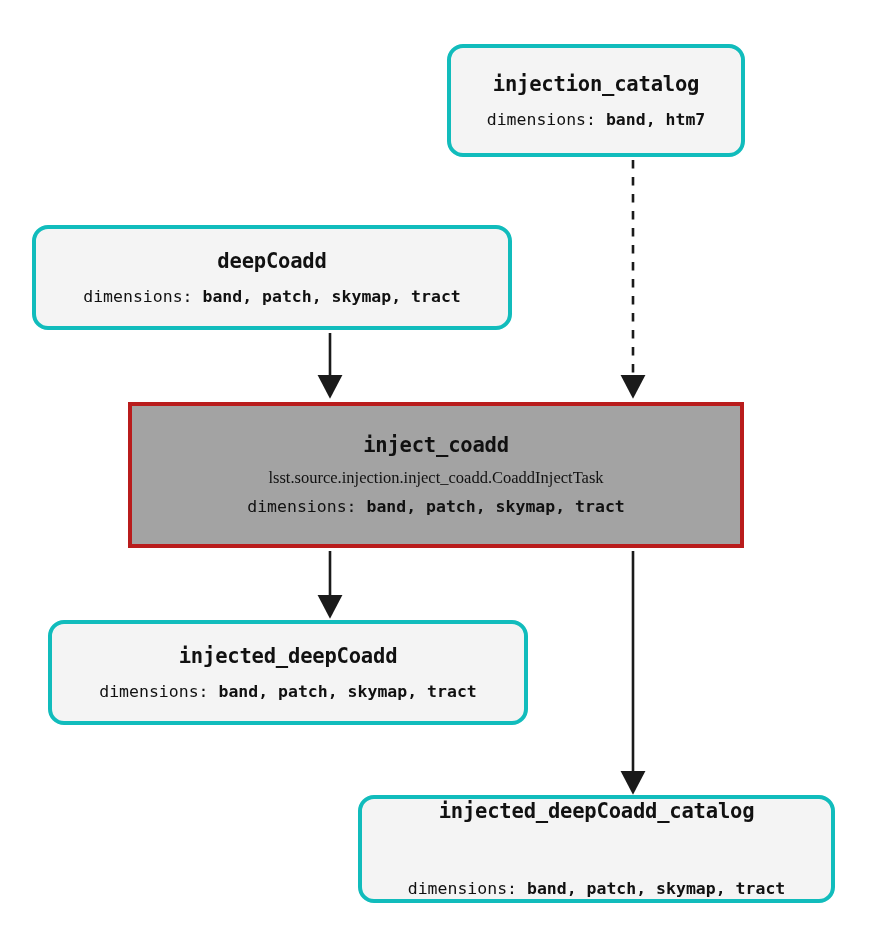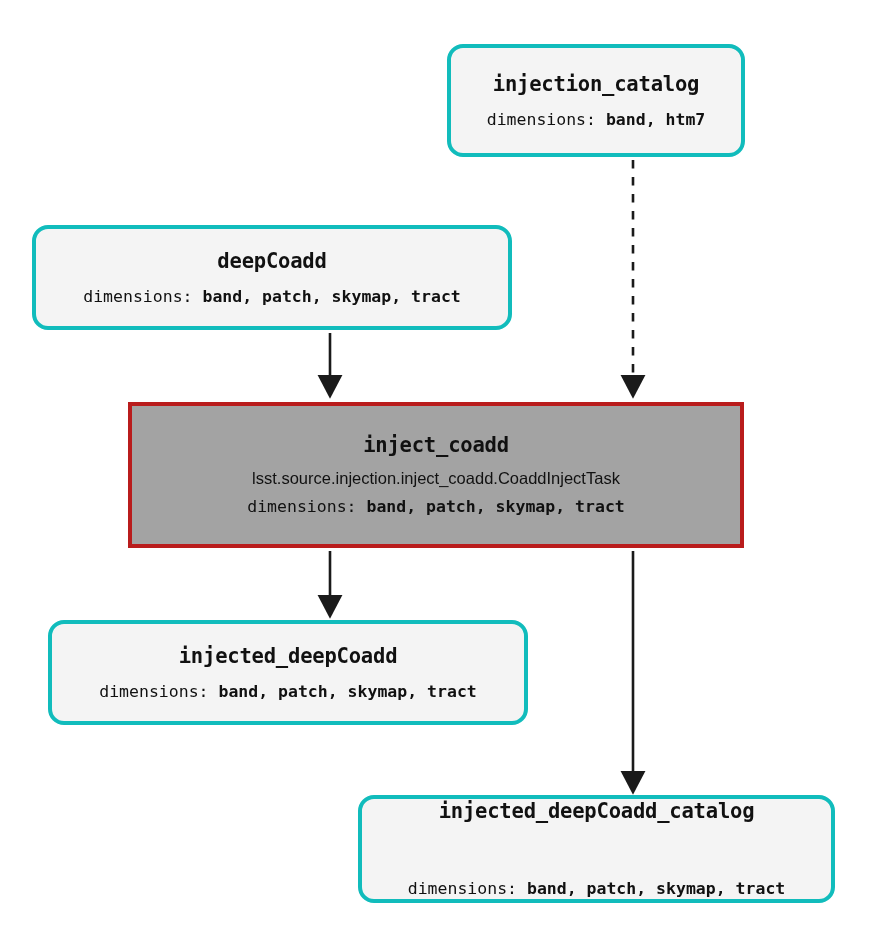--- a/index.html
+++ b/index.html
@@ -57,21 +57,21 @@
     font-size: 20.5px;
     line-height: 24px;
     margin-bottom: 14px;
   }
   .node.task .node-title {
     font-size: 20.5px;
     line-height: 24px;
     margin-bottom: 11px;
   }
   .node-task-class {
-    font-family: Liberation Sans, sans-serif;
+    font-family: Liberation Serif, serif;
     font-size: 16.5px;
     line-height: 20px;
     color: #111111;
     white-space: nowrap;
     margin-bottom: 9px;
   }
   .node-dims {
     font-family: "DejaVu Sans Mono", monospace;
     font-size: 16.5px;
     line-height: 20px;

